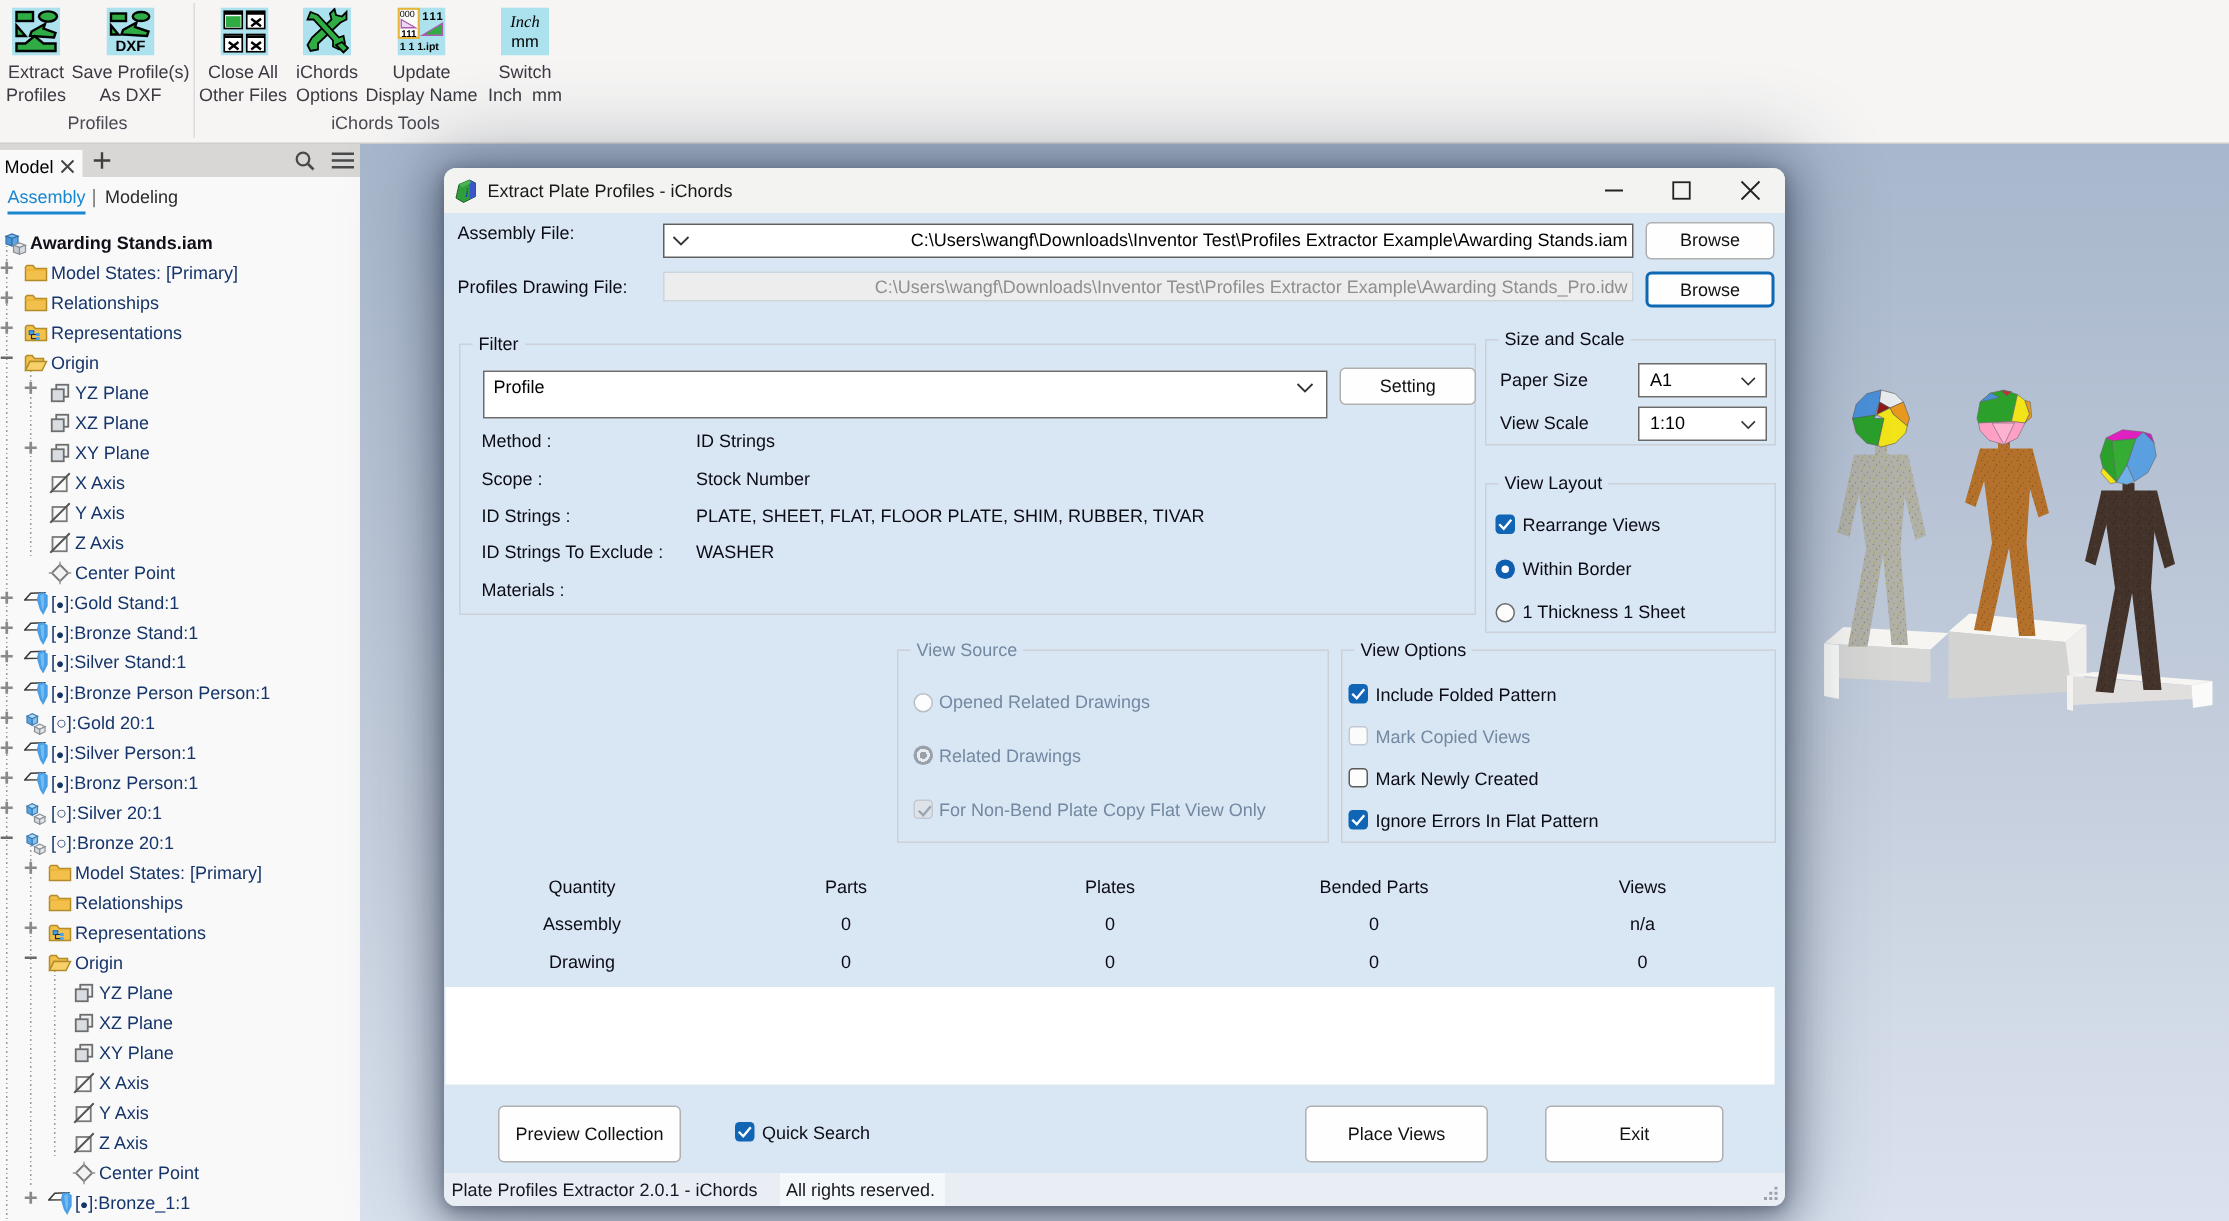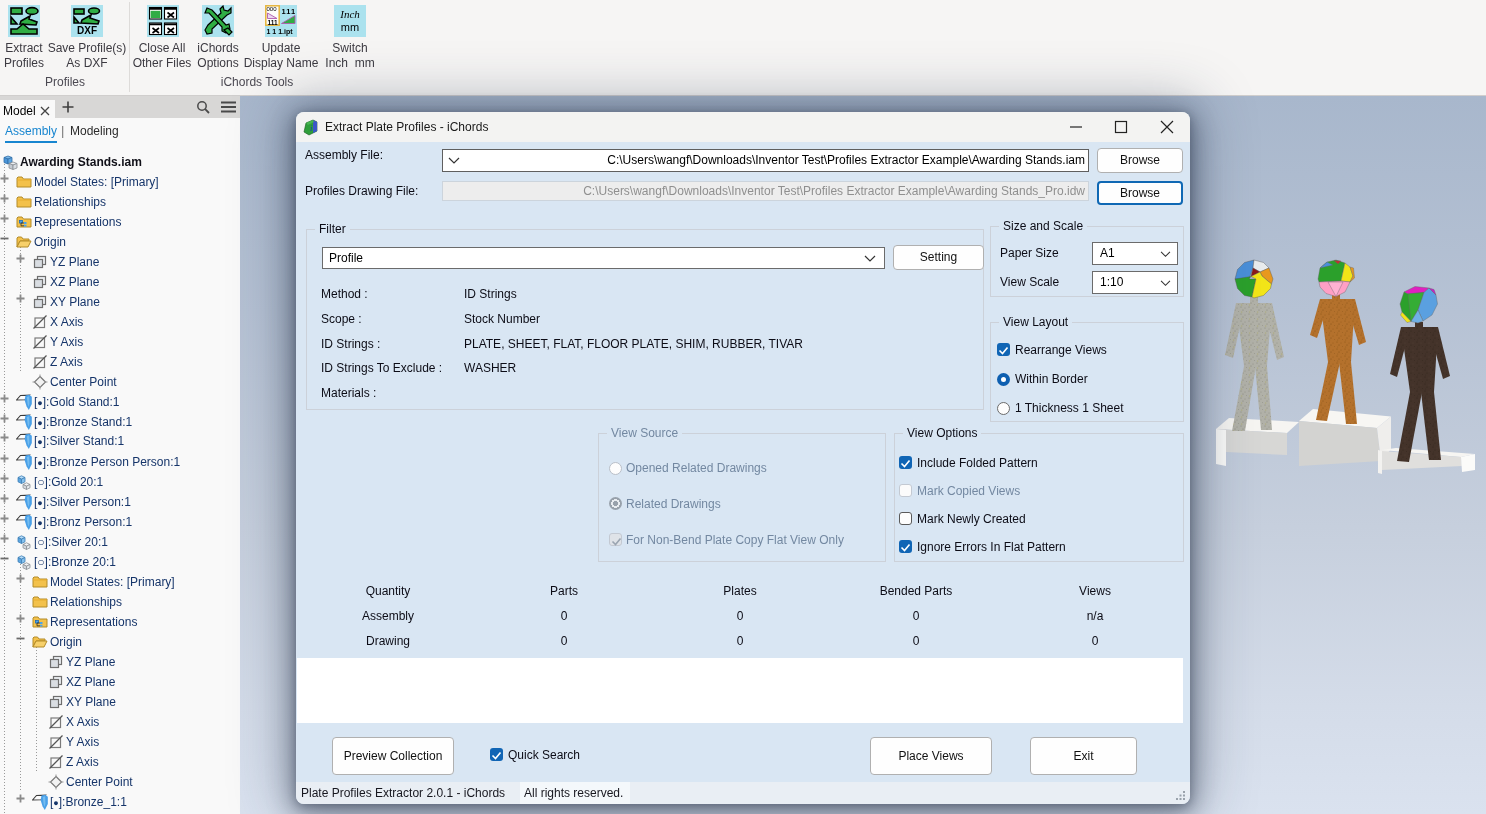--- a/index.html
+++ b/index.html
@@ -606,21 +606,21 @@
   <div class="btn" style="left:801px;top:36px;width:86px;height:25px;line-height:23px;">Browse</div>
 
   <div class="dlab" style="left:9px;top:72px;">Profiles Drawing File:</div>
   <div style="position:absolute;left:146px;top:69px;width:647px;height:20px;background:#ededed;border:1px solid #ccd4dc;">
     <div style="position:absolute;right:3px;top:2px;font-size:12px;color:#8f8f8f;white-space:nowrap;">C:\Users\wangf\Downloads\Inventor Test\Profiles Extractor Example\Awarding Stands_Pro.idw</div>
   </div>
   <div class="btn" style="left:801px;top:69px;width:86px;height:24px;line-height:20px;border:2px solid #0f68b4;">Browse</div>
 
   <div class="grp" style="left:10px;top:117px;width:678px;height:181px;">
       <b>Filter</b>
-    <div style="position:absolute;left:15px;top:17px;width:563px;height:22px;background:#fff;border:1px solid #6b6b6b;">
+    <div style="position:absolute;left:15px;top:17px;width:563px;height:32px;background:#fff;border:1px solid #6b6b6b;">
       <span style="position:absolute;left:6px;top:3px;font-size:12px;color:#000;">Profile</span>
       <svg style="position:absolute;right:8px;top:7px" width="12" height="9" viewBox="0 0 12 9">
           <path d="M1 1 L6 6 L11 1" fill="none" stroke="#333" stroke-width="1.2"></path>
         </svg>
     </div>
     <div class="btn" style="left:586px;top:15px;width:91px;height:25px;line-height:23px;">Setting</div>
     <div class="dlab" style="left:14px;top:57px;">Method :</div>
       <div class="dlab" style="left:157px;top:57px;">ID Strings</div>
     <div class="dlab" style="left:14px;top:82px;">Scope :</div>
       <div class="dlab" style="left:157px;top:82px;">Stock Number</div>
@@ -707,21 +707,21 @@
   <div class="dlab" style="left:715px;top:522px;width:168px;text-align:center;">0</div>
 
   <div style="position:absolute;left:1px;top:546px;width:886px;height:65px;background:#fff;"></div>
 
   <div class="btn" style="left:36px;top:625px;width:122px;height:38px;line-height:36px;">Preview Collection</div>
   <div class="cb on" style="left:194px;top:636px;"><svg width="13" height="13" viewBox="0 0 13 13">
         <path d="M2.5 6.5 L5.5 9.5 L10.5 3.5" fill="none" stroke="#fff" stroke-width="1.6"></path>
       </svg></div>
   <div class="dlab" style="left:212px;top:636px;">Quick Search</div>
   <div class="btn" style="left:574px;top:625px;width:122px;height:38px;line-height:36px;">Place Views</div>
-  <div class="btn" style="left:734px;top:625px;width:107px;height:38px;line-height:36px;">Exit</div>
+  <div class="btn" style="left:734px;top:625px;width:119px;height:38px;line-height:36px;">Exit</div>
 
   <div id="dstatus">
     <span style="position:absolute;left:5px;top:4px;">Plate Profiles Extractor 2.0.1 - iChords</span>
     <span style="position:absolute;left:224px;top:0px;width:110px;height:22px;background:#f4f8fb;"></span>
     <span style="position:absolute;left:228px;top:4px;">All rights reserved.</span>
     <svg style="position:absolute;right:4px;bottom:3px" width="10" height="10" viewBox="0 0 10 10">
         <g fill="#9aa2ab">
           <rect x="7" y="7" width="2" height="2"></rect>
           <rect x="7" y="3.5" width="2" height="2"></rect>
           <rect x="3.5" y="7" width="2" height="2"></rect>

